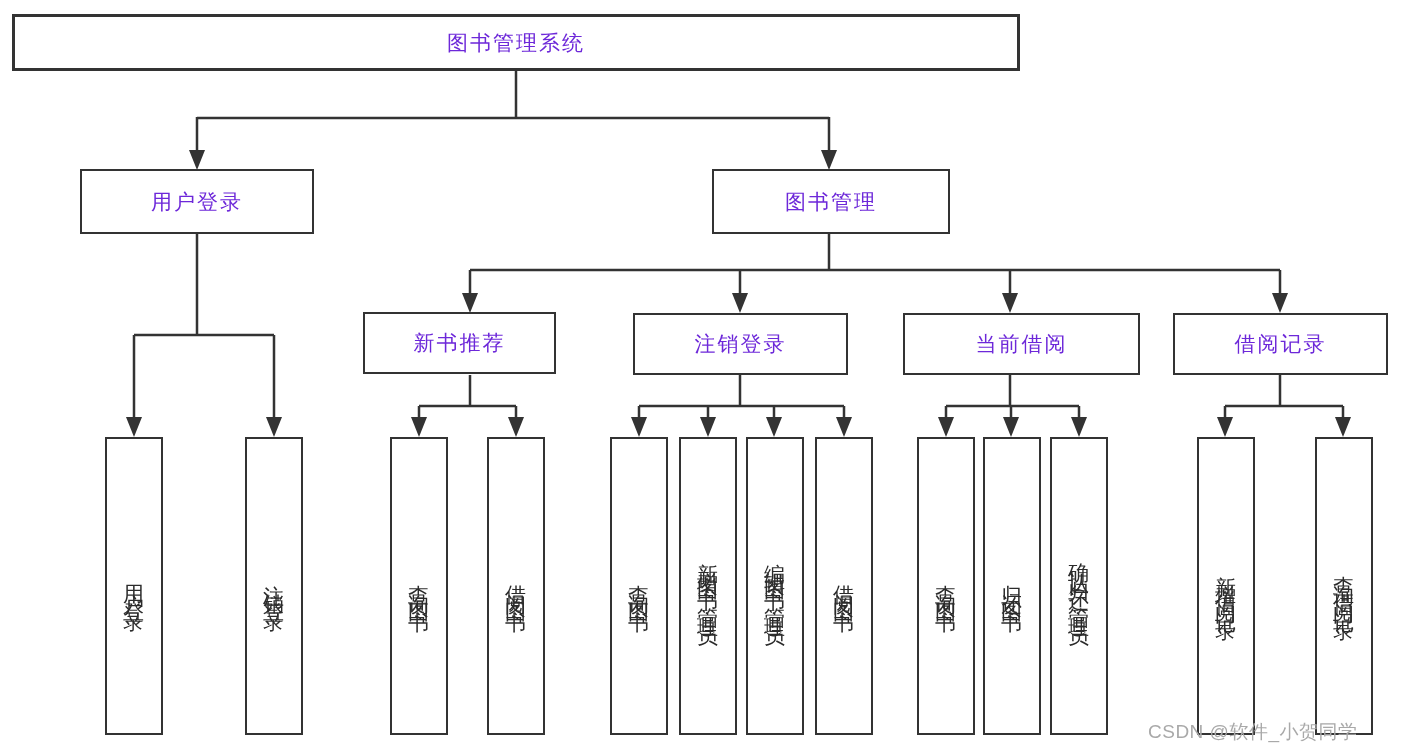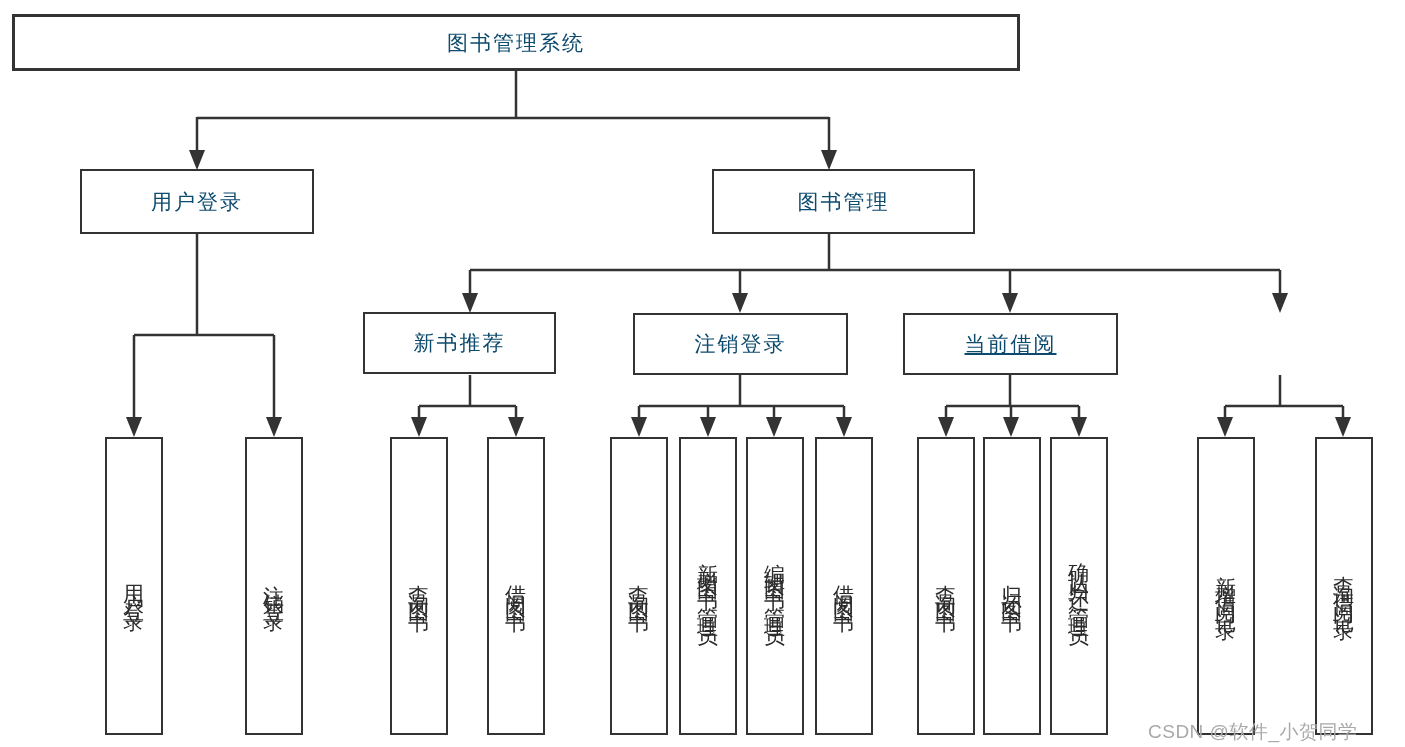--- a/index.html
+++ b/index.html
@@ -35,21 +35,21 @@
   .hnode {
     position: absolute;
     box-sizing: border-box;
     background: #ffffff;
     border: 2.5px solid #333333;
     display: flex;
     align-items: center;
     justify-content: center;
     font-size: 21px;
     letter-spacing: 2px;
-    color: #0c4a6e;
+    color: #6d28d9;
     z-index: 2;
     white-space: nowrap;
   }
   .leaf {
     position: absolute;
     top: 437px;
     width: 58px;
     height: 298px;
     box-sizing: border-box;
     background: #ffffff;
@@ -60,24 +60,24 @@
     writing-mode: vertical-rl;
     text-orientation: mixed;
     font-size: 21px;
     letter-spacing: 9px;
     color: #2b2b2b;
     z-index: 2;
     line-height: 1;
   }
   #node-system        { left: 12px;  top: 14px;  width: 1008px; height: 57px; border-width: 3px; }
   #node-user-login    { left: 80px;  top: 169px; width: 234px;  height: 65px; }
-  #node-book-mgmt     { left: 712px; top: 169px; width: 263px;  height: 65px; }
+  #node-book-mgmt     { left: 712px; top: 169px; width: 238px;  height: 65px; }
   #node-new-book      { left: 363px; top: 312px; width: 193px;  height: 62px; }
   #node-book-borrow   { left: 633px; top: 313px; width: 215px;  height: 62px; }
-  #node-current-borrow{ left: 903px; top: 313px; width: 215px;  height: 62px; text-decoration: underline; }
+  #node-current-borrow{ left: 903px; top: 313px; width: 237px;  height: 62px; }
   #node-borrow-record { left: 1173px;top: 313px; width: 215px;  height: 62px; }
   #leaf-a1 { left: 105px; }
   #leaf-a2 { left: 245px; }
   #leaf-b1 { left: 390px; }
   #leaf-b2 { left: 487px; }
   #leaf-c1 { left: 610px; }
   #leaf-c2 { left: 679px; }
   #leaf-c3 { left: 746px; }
   #leaf-c4 { left: 815px; }
   #leaf-d1 { left: 917px; }
@@ -145,20 +145,21 @@
   </svg>
 
   <div class="hnode" id="node-system">图书管理系统</div>
 
   <div class="hnode" id="node-user-login">用户登录</div>
   <div class="hnode" id="node-book-mgmt">图书管理</div>
 
   <div class="hnode" id="node-new-book">新书推荐</div>
   <div class="hnode" id="node-book-borrow">注销登录</div>
   <div class="hnode" id="node-current-borrow">当前借阅</div>
+  <div class="hnode" id="node-borrow-record">借阅记录</div>
 
   <div class="leaf" id="leaf-a1">用户登录</div>
   <div class="leaf" id="leaf-a2">注销登录</div>
 
   <div class="leaf" id="leaf-b1">查询图书</div>
   <div class="leaf" id="leaf-b2">借阅图书</div>
 
   <div class="leaf" id="leaf-c1">查询图书</div>
   <div class="leaf" id="leaf-c2">新增图书（管理员）</div>
   <div class="leaf" id="leaf-c3">编辑图书（管理员）</div>

